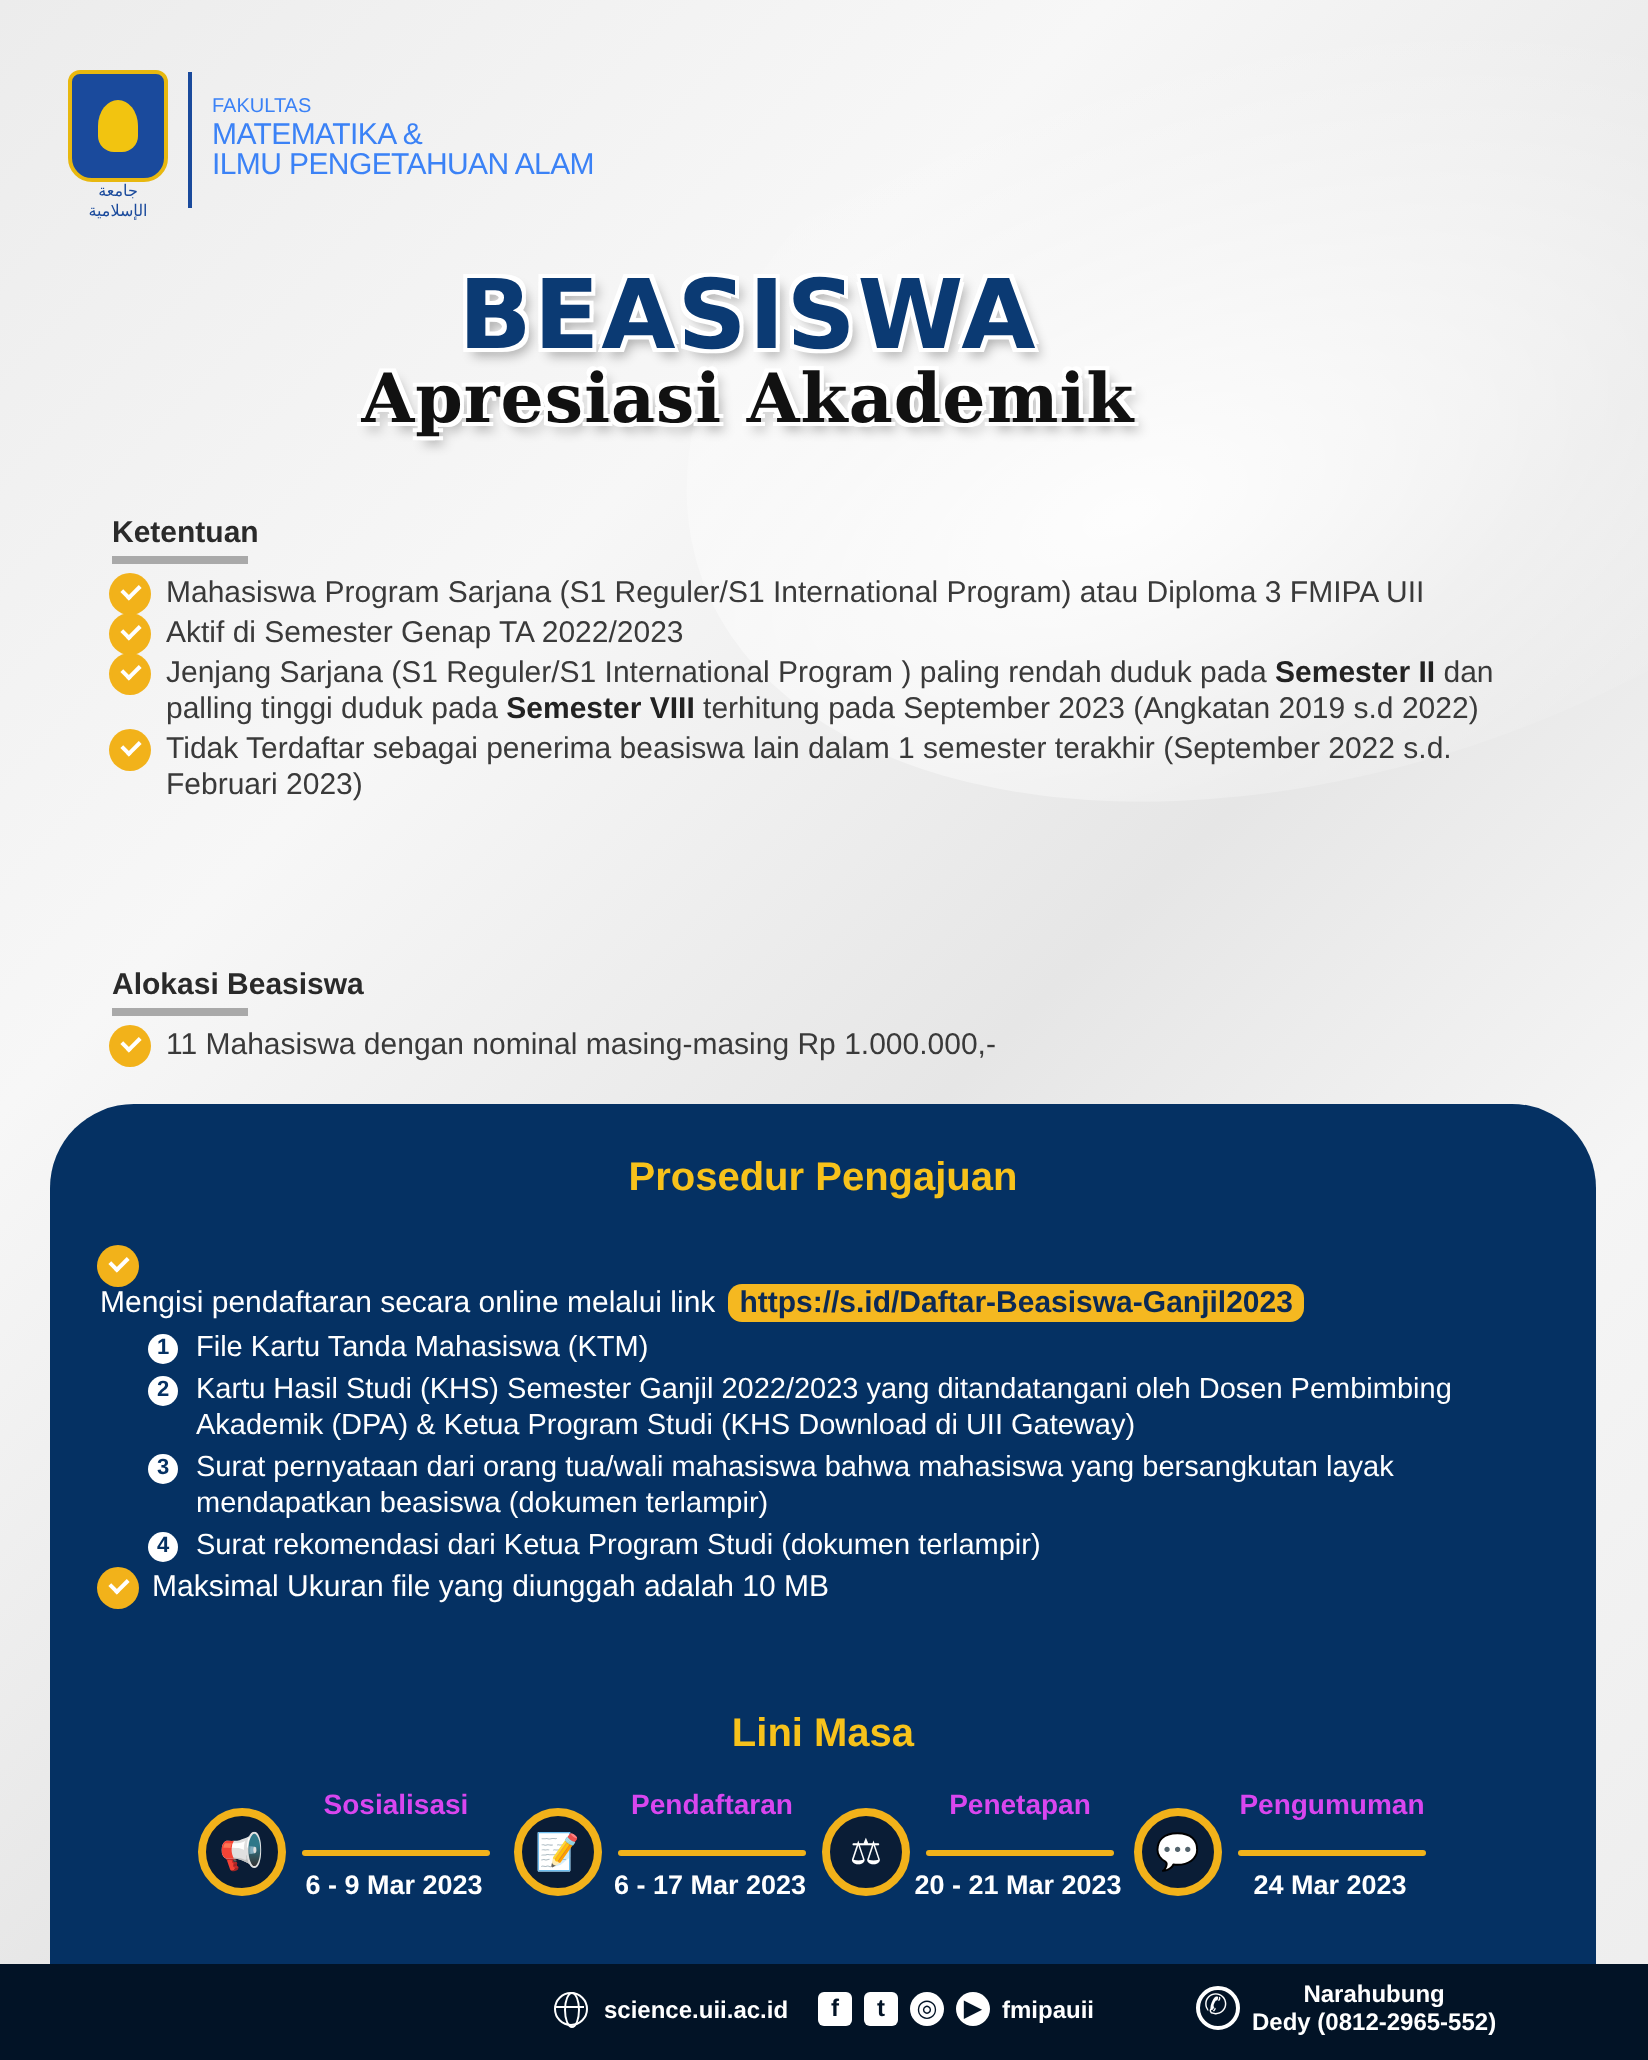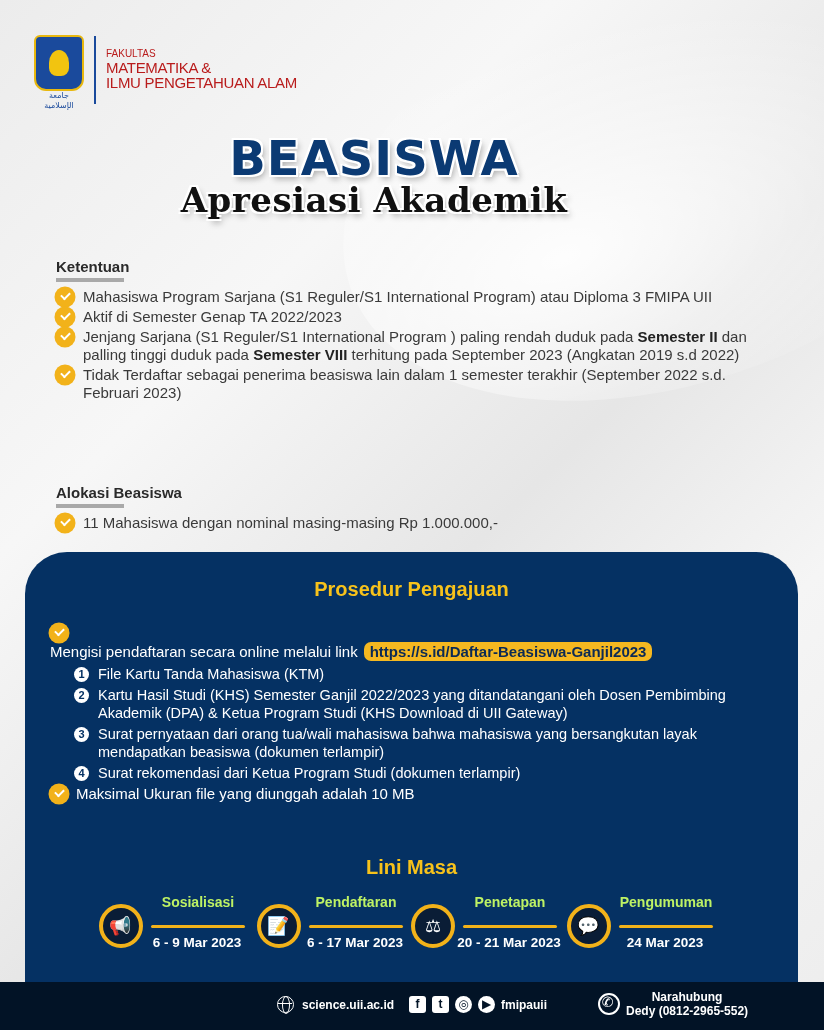--- a/index.html
+++ b/index.html
@@ -24,21 +24,21 @@
     position: absolute; left: 0; top: 0; width: 50px; height: 56px;
     background: #1a4a9c; border: 2px solid #e8b80f; border-radius: 6px 6px 12px 12px;
     display: flex; align-items: center; justify-content: center;
   }
   .logo-emblem {
     width: 20px; height: 26px; background: #f2c410; border-radius: 50% 50% 8px 8px;
   }
   .logo-script { position: absolute; left: 2px; top: 56px; width: 46px; height: 10px;
     font-size: 8px; color: #1a4a9c; text-align: center; letter-spacing: -1px; line-height: 10px; }
   .logo-divider { width: 2px; height: 68px; background: #1a4a9c; margin: 0 10px 0 10px; }
-  .fac-text { color: #b91c1c; font-family: "Liberation Sans", sans-serif; line-height: 1.05; }
+  .fac-text { color: #3b82f6; font-family: "Liberation Sans", sans-serif; line-height: 1.05; }
   .fac-small { font-size: 10px; }
   .fac-big { font-size: 15px; letter-spacing: -0.3px; }
 
   
   .title-wrap { position: absolute; left: 0; width: 748px; top: 130px; text-align: center; }
   .title-main {
     font-family: "DejaVu Sans", sans-serif; font-weight: bold; font-size: 48px;
     color: #0b3a73; letter-spacing: 1px;
     text-shadow: 0 0 3px #fff, 2px 2px 0 #fff, -2px -2px 0 #fff, 2px -2px 0 #fff, -2px 2px 0 #fff, 3px 4px 6px rgba(0,0,0,0.3);
   }
@@ -87,21 +87,21 @@
 
   .timeline-title { position: absolute; left: 0; width: 773px; top: 304px; text-align: center;
     color: #f7c21b; font-weight: bold; font-size: 20px; }
   .timeline { position: absolute; left: 74px; top: 340px; width: 640px; height: 70px; }
   .stage { position: absolute; top: 0; width: 160px; height: 70px; }
   .stage-icon {
     position: absolute; left: 0; top: 12px; width: 44px; height: 44px; border-radius: 50%;
     background: #0a1d36; border: 4px solid #f2b21a;
     display: flex; align-items: center; justify-content: center; color: #fff; font-size: 18px;
   }
-  .stage-label { position: absolute; left: 44px; width: 110px; top: 2px; text-align: center; color: #bef264; font-weight: bold; font-size: 14px; }
+  .stage-label { position: absolute; left: 44px; width: 110px; top: 2px; text-align: center; color: #d946ef; font-weight: bold; font-size: 14px; }
   .stage-line { position: absolute; left: 52px; width: 94px; top: 33px; height: 3px; background: #f2b21a; border-radius: 2px; }
   .stage-date { position: absolute; left: 42px; width: 112px; top: 43px; text-align: center; color: #fff; font-weight: bold; font-size: 13.5px; }
 
   
   .footer { position: absolute; left: 0; top: 982px; width: 824px; height: 48px; background: #021326;
     display: flex; align-items: center; color: #fff; }
   .f-web { position: absolute; left: 277px; top: 14px; display: flex; align-items: center; font-size: 12px; font-weight: bold; justify-content: flex-end; }
   .globe { width: 17px; height: 17px; border: 1.5px solid #fff; border-radius: 50%; position: relative; margin-right: 8px; }
   .globe::before { content: ""; position: absolute; left: 4px; top: -1px; width: 6px; height: 16px; border: 1.2px solid #fff; border-radius: 50%; }
   .globe::after { content: ""; position: absolute; left: 0; top: 6px; width: 14px; height: 1.2px; background: #fff; }

